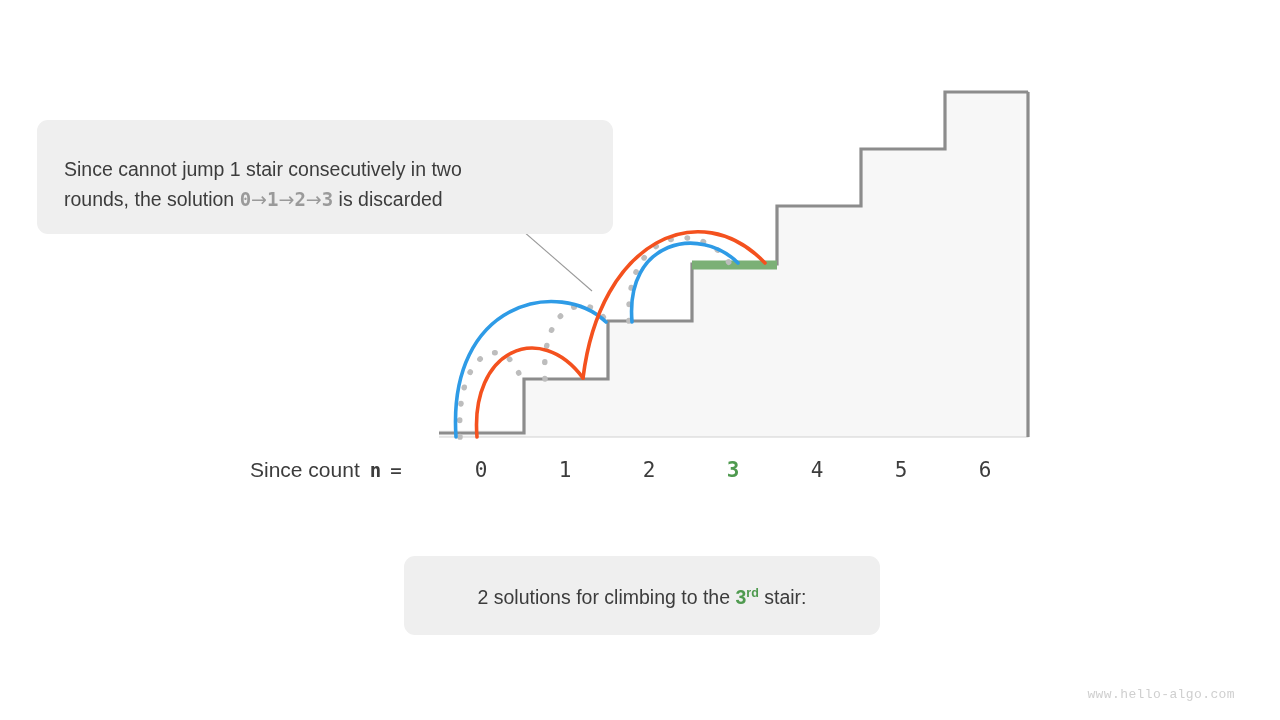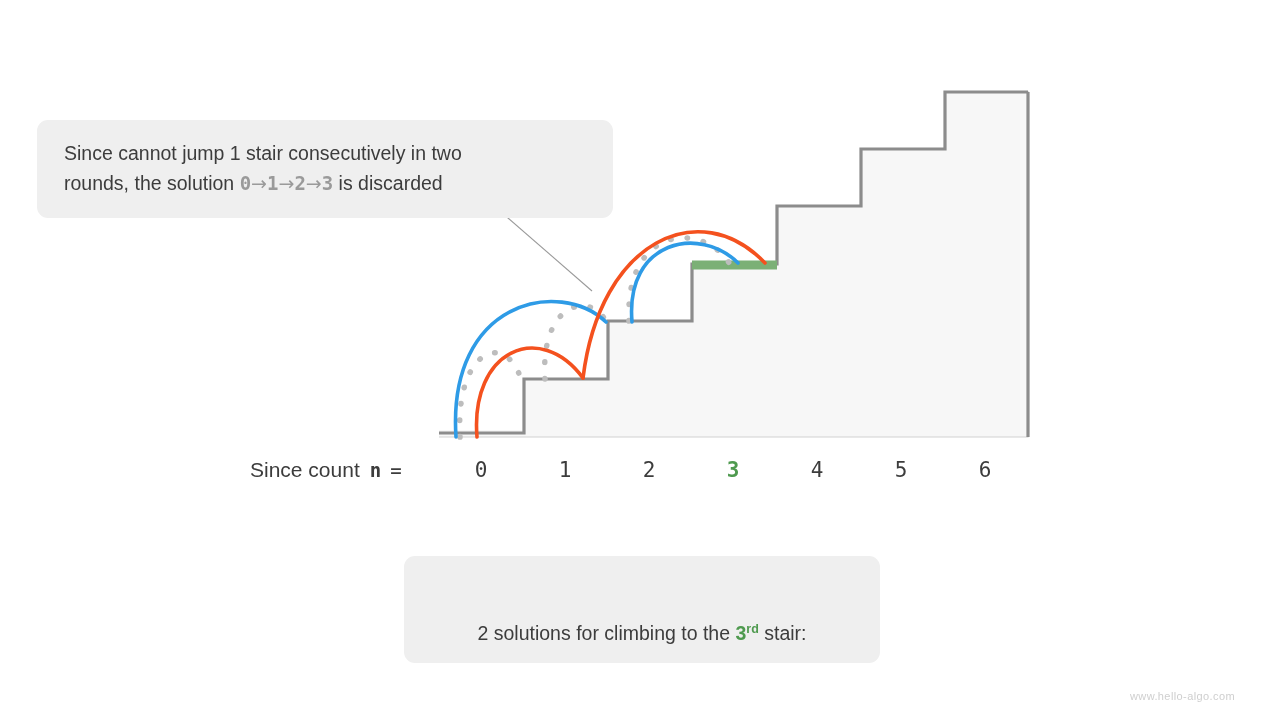--- a/index.html
+++ b/index.html
@@ -16,21 +16,21 @@
     font-family: "Liberation Sans", sans-serif;
   }
 
   
   .callout {
     position: absolute;
     left: 37px;
     top: 120px;
     width: 576px;
     box-sizing: border-box;
-    padding: 18px 26px 20px 27px;
+    padding: 34px 26px 20px 27px;
     background: #efefef;
     border-radius: 11px;
   }
   .callout-line {
     font-size: 19.5px;
     line-height: 30px;
     color: #3c3c3c;
     white-space: nowrap;
   }
   .mono {
@@ -99,24 +99,23 @@
     top: 556px;
     width: 476px;
     box-sizing: border-box;
     padding: 16px 0 18px 0;
     background: #efefef;
     border-radius: 11px;
     text-align: center;
   }
   .caption-line1 {
     font-size: 19.5px;
-    line-height: 24px;
-    color: #3c3c3c;
-    white-space: nowrap;
-    margin-top: 44px;
+    line-height: 40px;
+    color: #3c3c3c;
+    white-space: nowrap;
   }
   .caption-line1 .ord {
     color: #4f9a4f;
     font-weight: bold;
     font-size: 19.5px;
   }
   .caption-line1 .ord sup {
     font-size: 12.5px;
     font-weight: bold;
   }
@@ -132,22 +131,22 @@
     font-weight: bold;
     margin: 0 9px;
   }
   .caption-line2 .arrow { color: #9a9a9a; }
 
   
   .watermark {
     position: absolute;
     right: 45px;
     bottom: 18px;
-    font-family: Liberation Sans, sans-serif;
-    font-size: 11px;
+    font-family: Liberation Mono, monospace;
+    font-size: 13px;
     color: #cfcfcf;
     letter-spacing: 0.4px;
   }
 </style>
 </head>
 <body>
 
 <div id="root">
 
   <svg id="figure" width="1280" height="720">

